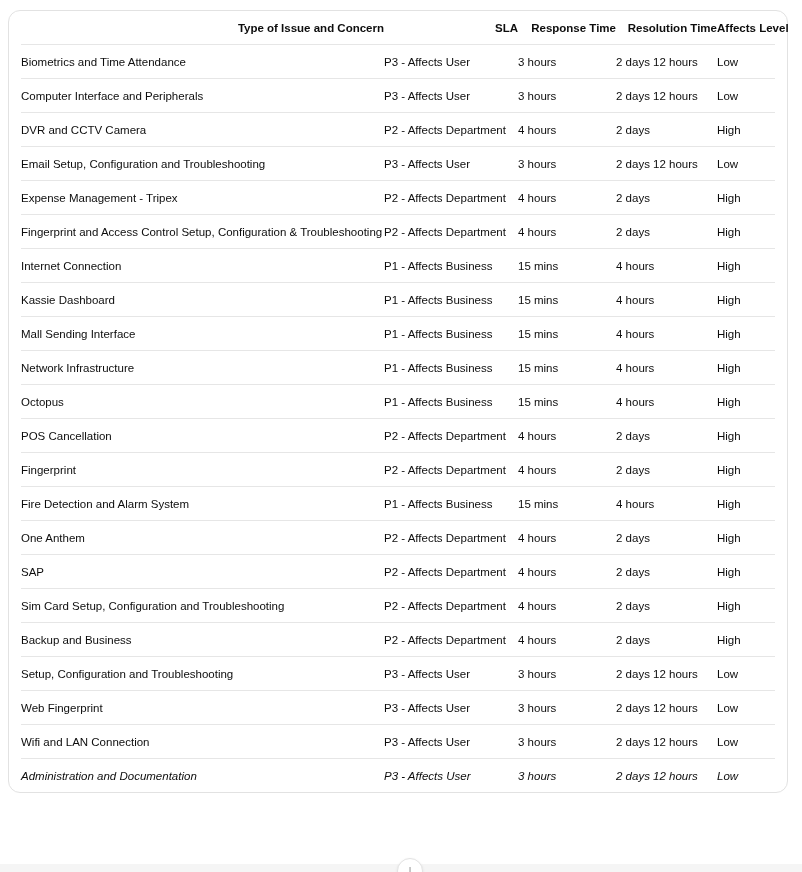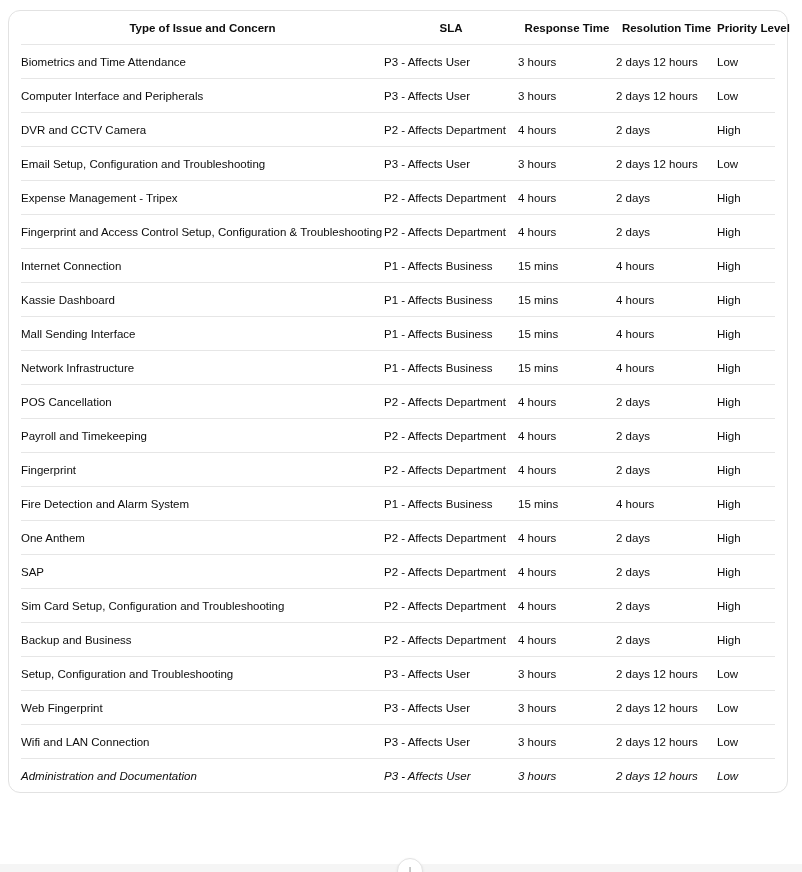--- a/index.html
+++ b/index.html
@@ -29,21 +29,21 @@
     padding: 0 12px;
   }
   table.sla-table {
     width: 100%;
     border-collapse: collapse;
     table-layout: fixed;
     font-size: 11.5px;
     color: #0d0d0d;
   }
   table.sla-table th {
-    text-align: center;
+    text-align: right;
     font-weight: 600;
     height: 33px;
     padding: 0;
     border-bottom: 1px solid #e6e6e6;
     white-space: nowrap;
     vertical-align: middle;
   }
   table.sla-table td {
     height: 33px;
     padding: 0;
@@ -106,21 +106,21 @@
           <col class="c3">
           <col class="c4">
           <col class="c5">
       </colgroup>
       <thead>
         <tr>
           <th>Type of Issue and Concern</th>
           <th>SLA</th>
           <th>Response Time</th>
           <th>Resolution Time</th>
-          <th>Priority Level</th>
+          <th>Affects Level</th>
         </tr>
       </thead>
       <tbody id="table-body">
           <tr>
     <td>Biometrics and Time Attendance</td>
     <td>P3 - Affects User</td>
     <td>3 hours</td>
     <td>2 days 12 hours</td>
     <td>Low</td>
   </tr>
@@ -181,28 +181,28 @@
     <td>High</td>
   </tr>
           <tr>
     <td>Network Infrastructure</td>
     <td>P1 - Affects Business</td>
     <td>15 mins</td>
     <td>4 hours</td>
     <td>High</td>
   </tr>
           <tr>
+    <td>Octopus</td>
+    <td>P1 - Affects Business</td>
+    <td>15 mins</td>
+    <td>4 hours</td>
+    <td>High</td>
+  </tr>
+          <tr>
     <td>POS Cancellation</td>
-    <td>P2 - Affects Department</td>
-    <td>4 hours</td>
-    <td>2 days</td>
-    <td>High</td>
-  </tr>
-          <tr>
-    <td>Payroll and Timekeeping</td>
     <td>P2 - Affects Department</td>
     <td>4 hours</td>
     <td>2 days</td>
     <td>High</td>
   </tr>
           <tr>
     <td>Fingerprint</td>
     <td>P2 - Affects Department</td>
     <td>4 hours</td>
     <td>2 days</td>

